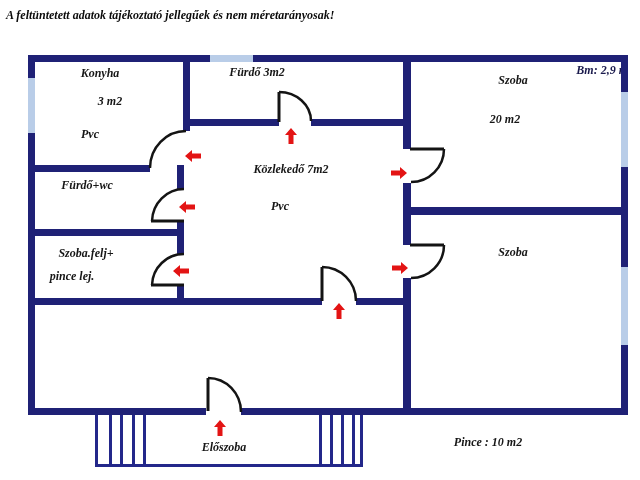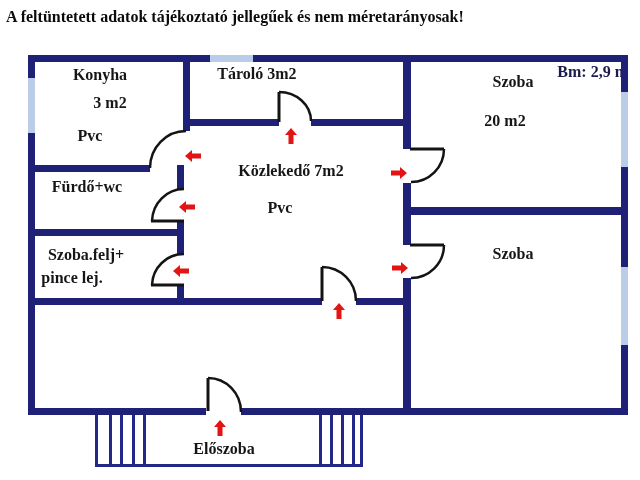--- a/index.html
+++ b/index.html
@@ -5,22 +5,22 @@
   html,body{margin:0;padding:0;background:#ffffff;}
   #stage{
     position:relative;width:640px;height:480px;overflow:hidden;
     background:#ffffff;
     font-family:"Liberation Serif","DejaVu Serif",serif;
   }
   .wall{position:absolute;background:#1f2176;}
   .thinline{position:absolute;background:#23278a;}
   .window{position:absolute;background:#b9cde8;}
   .label{
-    position:absolute;font-weight:bold;
-    color:#161616;font-size:16px;line-height:1;
+    position:absolute;font-weight:bold;font-style:italic;
+    color:#161616;font-size:12px;line-height:1;
     text-align:center;white-space:nowrap;
   }
   .label.left-align{text-align:left;}
   #disclaimer{color:#0b0b0b;}
   #bm-height{color:#1b1b4d;}
   #svg-overlay{position:absolute;left:0;top:0;pointer-events:none;}
   .door-arc{fill:none;stroke:#141414;stroke-width:2.5;}
   .door-leaf{stroke:#141414;stroke-width:3;}
   .arrow{fill:#e31414;}
   #porch{
@@ -113,32 +113,33 @@
       </g>
     <g class="arrow" transform="translate(220,428)">
       <path d="M0,-8 L6,-1 L2.5,-1 L2.5,8 L-2.5,8 L-2.5,-1 L-6,-1 Z"></path>
       </g>
   </svg>
 
   <div class="label" style="left:40px;top:67px;width:120px;">Konyha</div>
   <div class="label" style="left:50px;top:95px;width:120px;">3 m2</div>
   <div class="label" style="left:30px;top:128px;width:120px;">Pvc</div>
 
-  <div class="label" style="left:177px;top:66px;width:160px;">Tároló 3m2</div>
+  <div class="label" style="left:177px;top:66px;width:160px;">Fürdő 3m2</div>
 
   <div class="label" style="left:433px;top:74px;width:160px;">Szoba</div>
   <div class="label" style="left:425px;top:113px;width:160px;">20 m2</div>
 
   <div class="label" style="left:7px;top:179px;width:160px;">Fürdő+wc</div>
 
   <div class="label" style="left:211px;top:163px;width:160px;">Közlekedő 7m2</div>
   <div class="label" style="left:200px;top:200px;width:160px;">Pvc</div>
 
   <div class="label" style="left:6px;top:247px;width:160px;">Szoba.felj+</div>
   <div class="label" style="left:-8px;top:270px;width:160px;">pince lej.</div>
 
   <div class="label" style="left:433px;top:246px;width:160px;">Szoba</div>
 
 
   <div class="label" style="left:144px;top:441px;width:160px;">Előszoba</div>
 
+  <div class="label" style="left:408px;top:436px;width:160px;">Pince : 10 m2</div>
 
 </div>
 
 </body></html>

